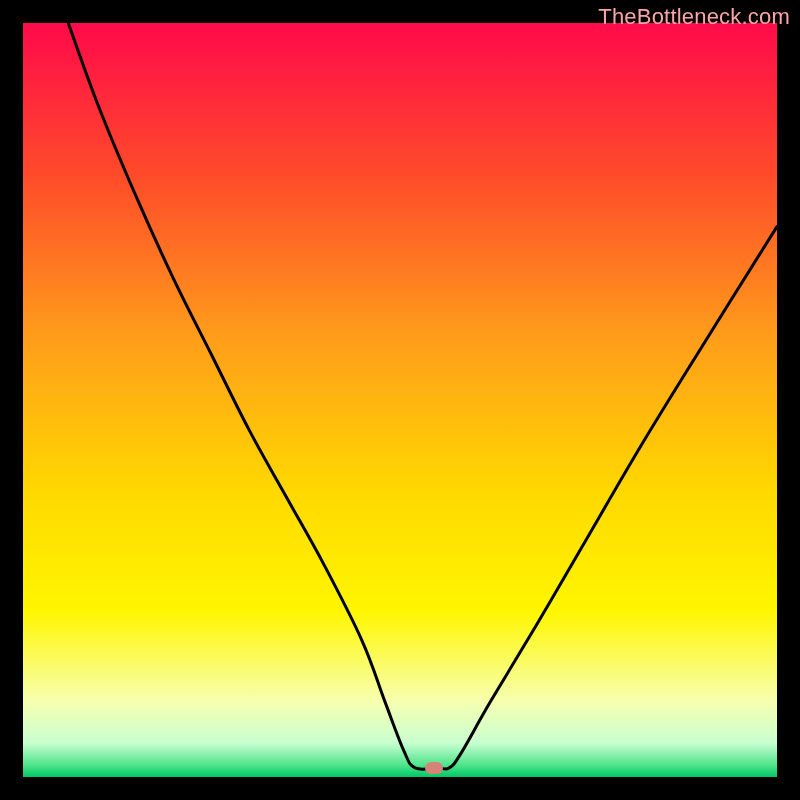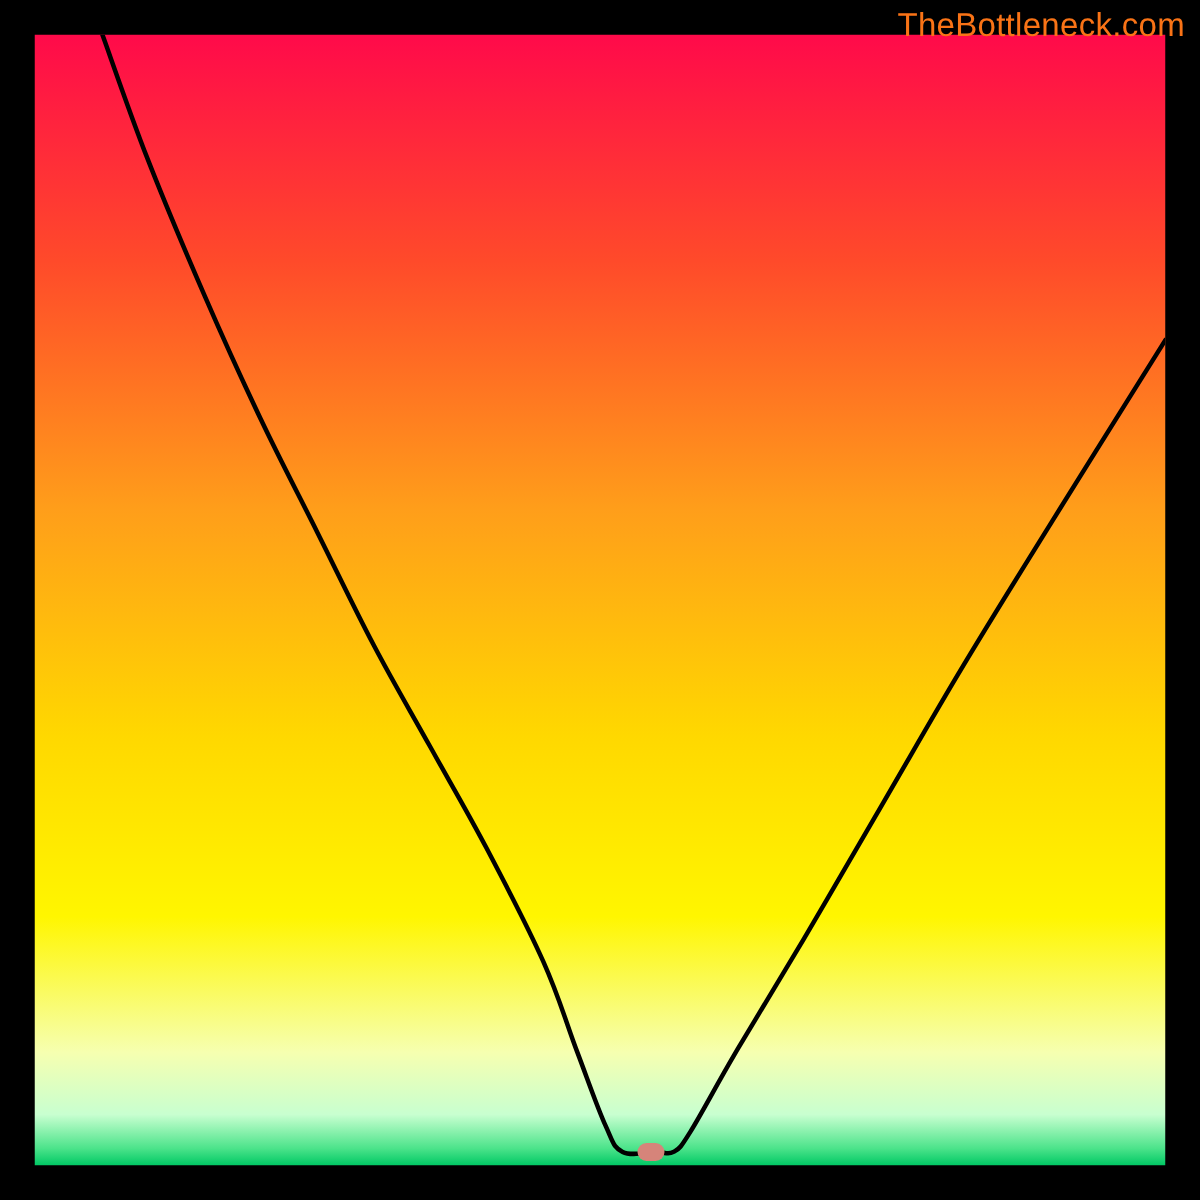--- a/index.html
+++ b/index.html
@@ -14,21 +14,21 @@
   .frame {
     position: relative;
     width: 800px;
     height: 800px;
     background: #000;
   }
   .watermark {
     position: absolute;
     top: 4px;
     right: 10px;
-    color: #f97316;
+    color: #fca5a5;
     font-size: 22px;
     font-weight: 500;
     letter-spacing: 0.2px;
     z-index: 5;
     user-select: none;
   }
   .plot-area {
     position: absolute;
     left: 23px;
     top: 23px;

